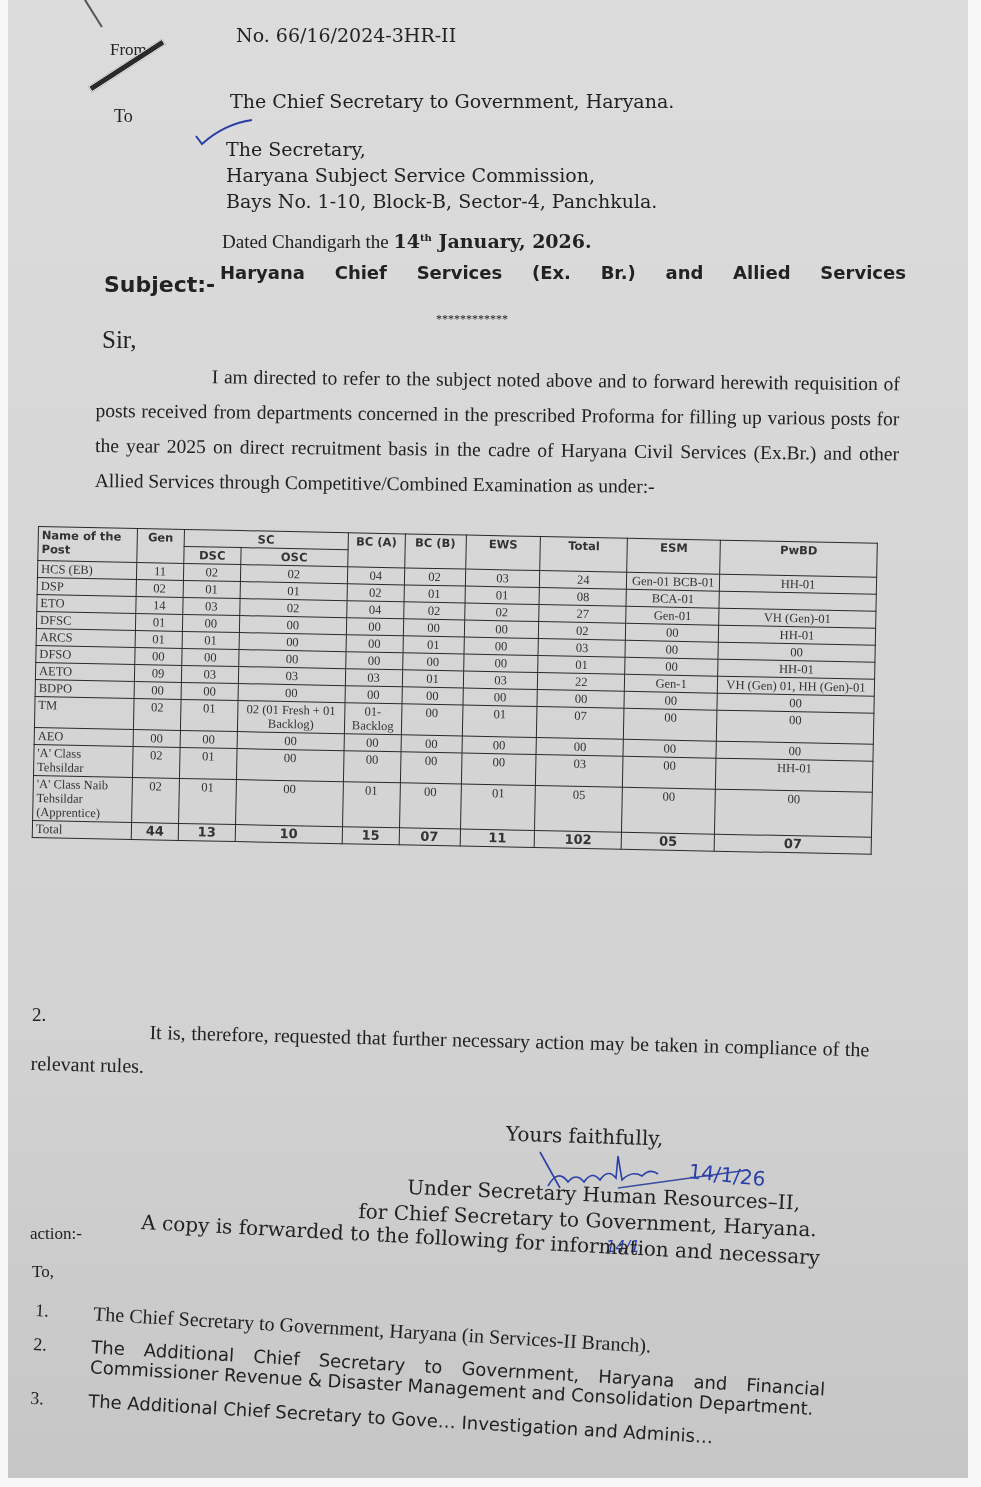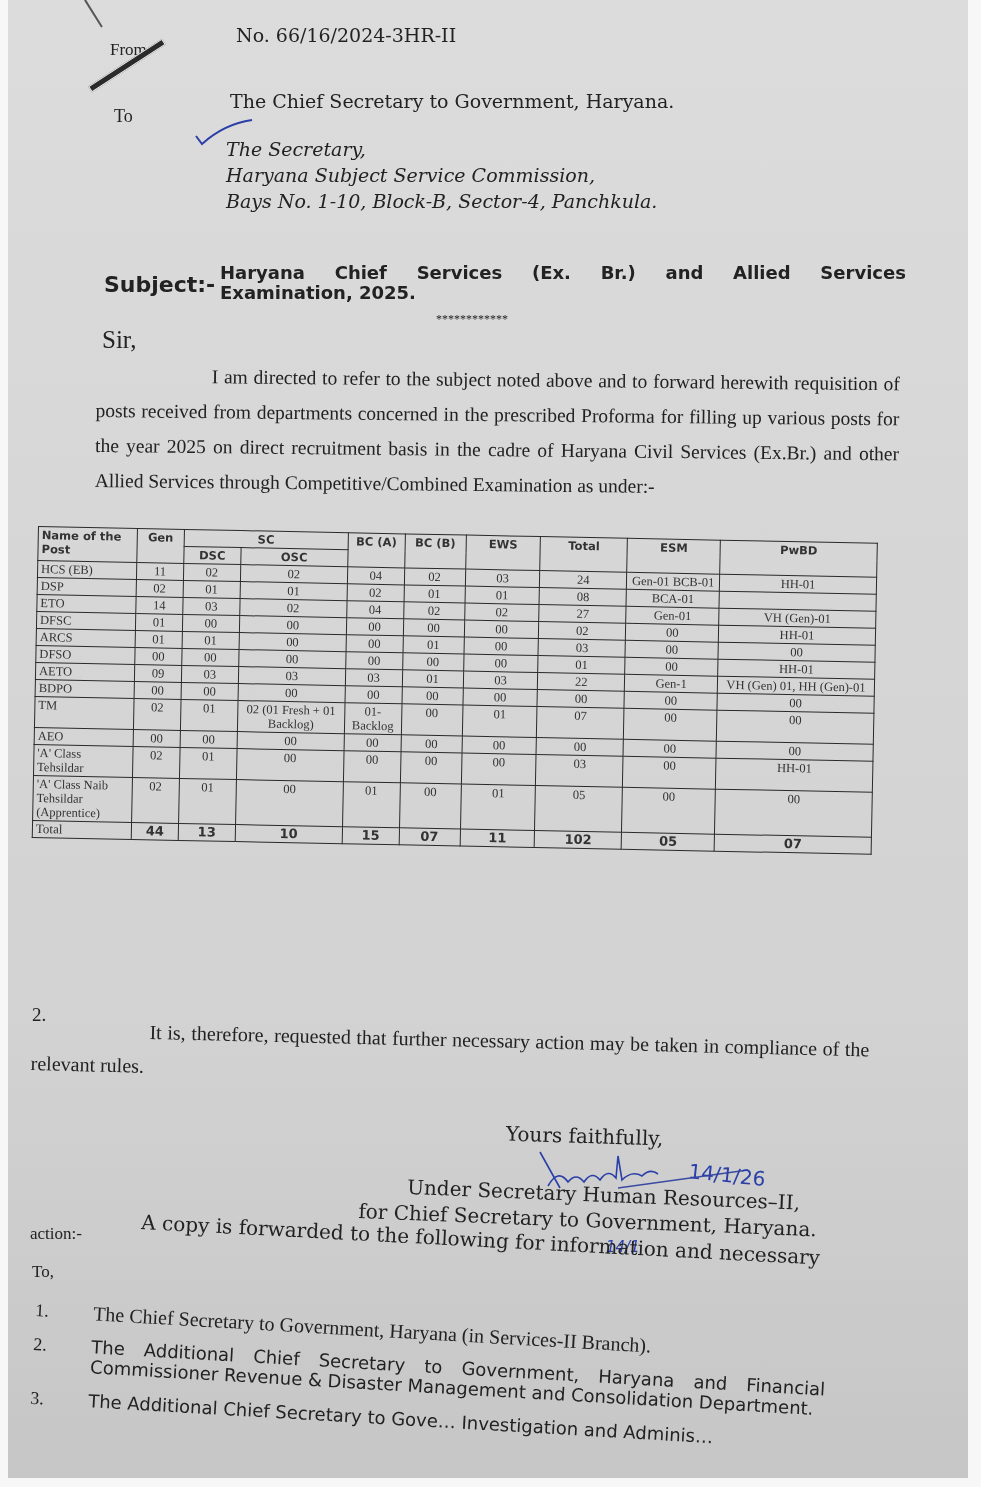--- a/index.html
+++ b/index.html
@@ -6,21 +6,21 @@
   body{width:981px;height:1487px;background:#f7f7f7;position:relative;overflow:hidden;
        font-family:"Liberation Serif","DejaVu Serif",serif;color:#222;}
   .paper{position:absolute;left:8px;top:0;width:960px;height:1478px;
          background:linear-gradient(180deg,#dcdcdc 0%,#d6d6d6 40%,#d2d2d2 70%,#c6c6c6 100%);}
   .abs{position:absolute;white-space:nowrap;}
   .file-no{left:228px;top:24px;font-size:19px;font-family:"DejaVu Serif",serif;}
   .from{left:108px;top:40px;font-size:18px;}
   .to{left:106px;top:106px;font-size:18px;}
   .sender{left:222px;top:90px;font-size:19px;font-family:"DejaVu Serif",serif;}
   .tick{position:absolute;left:186px;top:118px;width:60px;height:30px;}
-  .recipient{left:218px;top:136px;font-size:19px;line-height:26px;font-family:"DejaVu Serif",serif;font-style:italic;}
+  .recipient{left:218px;top:136px;font-size:19px;line-height:26px;font-family:"DejaVu Serif",serif;}
   .dated{left:214px;top:230px;font-size:19px;}
   .dated b{font-family:"DejaVu Serif",serif;font-weight:bold;}
   .subject-label{left:96px;top:272px;font-size:22px;font-weight:bold;font-family:"DejaVu Sans",sans-serif;}
   .subject-text{left:212px;top:262px;width:688px;font-size:18px;font-weight:bold;white-space:normal;
                 font-family:"DejaVu Sans",sans-serif;line-height:22px;text-align:justify;text-align-last:left;}
   .subject-text .l1{display:flex;justify-content:space-between;width:686px;}
   .stars{left:428px;top:312px;font-size:12px;letter-spacing:0px;}
   .sir{left:94px;top:326px;font-size:25px;}
   .para1{left:88px;top:358px;width:804px;font-size:19.5px;line-height:35px;white-space:normal;
          text-align:justify;text-indent:116px;transform:rotate(0.6deg);transform-origin:left top;}
@@ -67,34 +67,38 @@
   <svg class="tick" viewBox="0 0 60 30">
     <path d="M2 18 L8 26 Q30 6 58 2" stroke="#2b3fa8" stroke-width="2" fill="none"></path>
   </svg>
 
   <div class="abs recipient">
     <div>The Secretary,</div>
     <div>Haryana Subject Service Commission,</div>
     <div>Bays No. 1-10, Block-B, Sector-4, Panchkula.</div>
   </div>
 
+  <div class="abs dated">
+    <span>Dated Chandigarh the</span>
+    <b><span>14</span><sup style="font-size:10px">th</sup>
+    <span>January, 2026.</span></b>
+  </div>
 
   <div class="abs subject-label">Subject:-</div>
   <div class="abs subject-text">
     <div class="l1">
       <span>Haryana</span>
       <span>Chief</span>
       <span>Services</span>
       <span>(Ex.</span>
       <span>Br.)</span>
       <span>and</span>
       <span>Allied</span>
       <span>Services</span>
     </div>
-    <div style="margin-top:-2px">Examination, 2025.</div>
   </div>
 
   <div class="abs stars">************</div>
   <div class="abs sir">Sir,</div>
 
   <div class="abs para1">I am directed to refer to the subject noted above and to forward herewith requisition of posts received from departments concerned in the prescribed Proforma for filling up various posts for the year 2025 on direct recruitment basis in the cadre of Haryana Civil Services (Ex.Br.) and other Allied Services through Competitive/Combined Examination as under:-</div>
 
   <div class="tbl-wrap">
     <table class="req">
       <thead>

